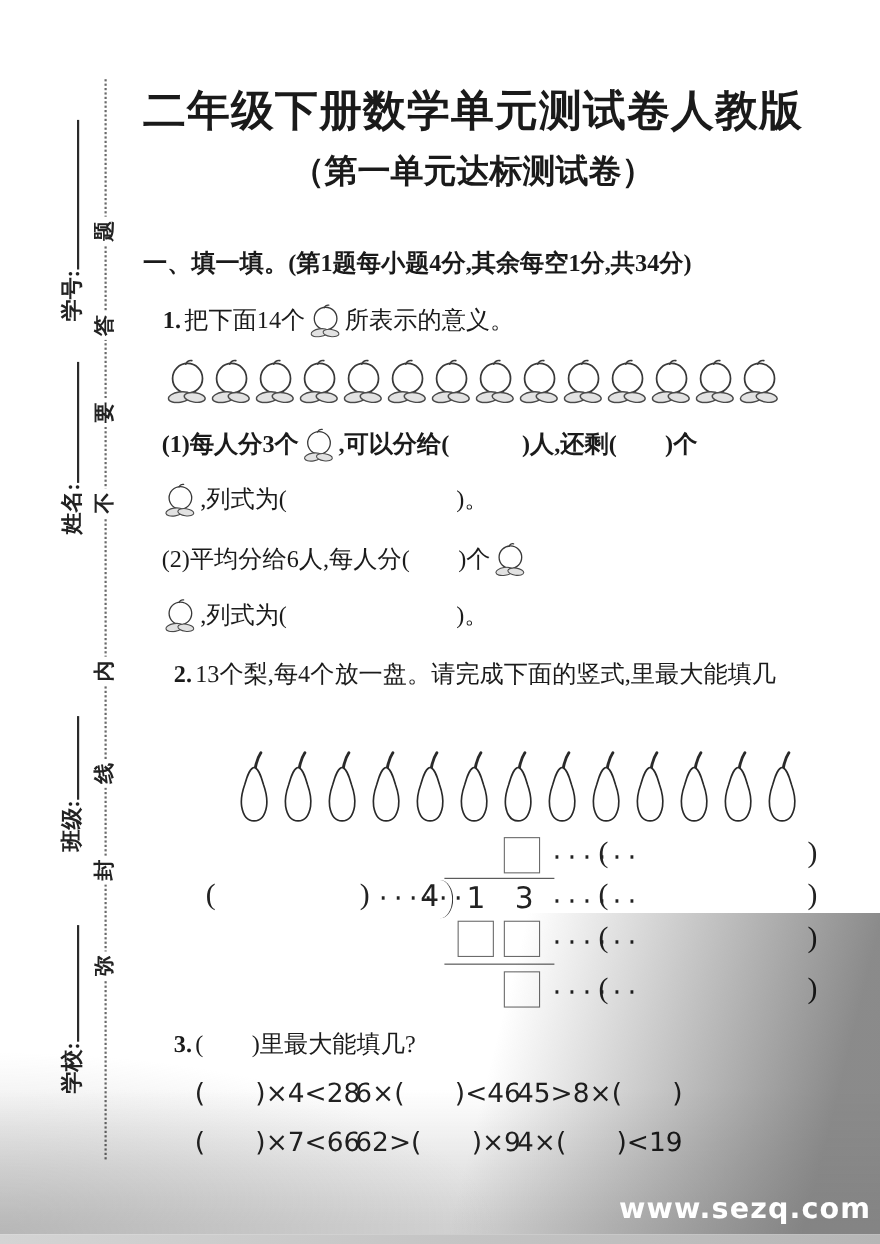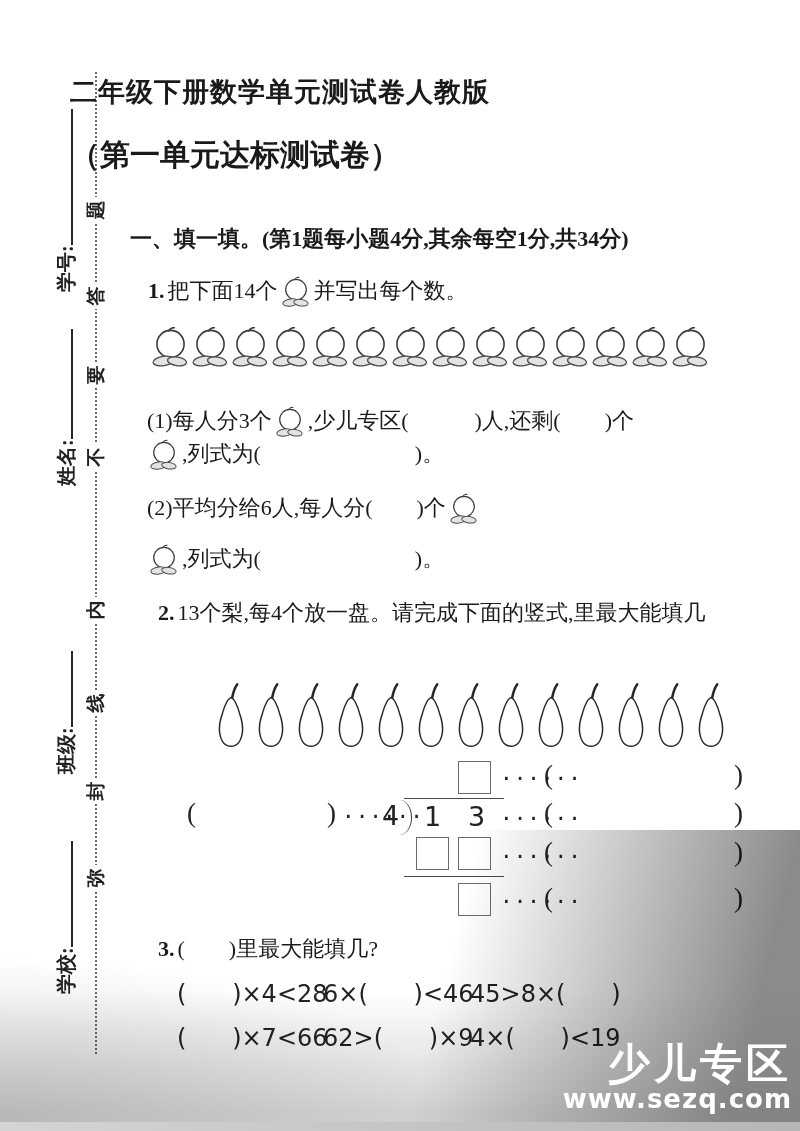--- a/index.html
+++ b/index.html
@@ -25,29 +25,29 @@
     white-space:nowrap; font-size:20px; font-weight:700; color:#222;
     height:28px; line-height:28px; left:52px;
   }
   .v-field .blank { display:inline-block; border-bottom:2px solid #2a2a2a; height:20px; vertical-align:baseline; }
   .vf1 { top:292px; } .vf1 .blank { width:136px; }
   .vf2 { top:486px; } .vf2 .blank { width:110px; }
   .vf3 { top:774px; } .vf3 .blank { width:76px; }
   .vf4 { top:994px; } .vf4 .blank { width:106px; }
 
   
-  .title    { position:absolute; left:70px; width:720px; top:74px;  font-size:27px; font-weight:700; letter-spacing:1px; }
-  .subtitle { position:absolute; left:70px; width:720px; top:135px; font-size:30px; font-weight:700; }
+  .title    { position:absolute; left:70px; width:720px; top:74px;  text-align:center; font-size:39px; font-weight:700; letter-spacing:1px; }
+  .subtitle { position:absolute; left:70px; width:720px; top:135px; text-align:center; font-size:30px; font-weight:700; }
   .sec-header { position:absolute; left:130px; top:224px; font-size:22px; font-weight:700; white-space:pre; }
 
   
   .line { position:absolute; font-size:22px; white-space:pre; display:flex; align-items:center; color:#1b1b1b; }
   .qnum { font-weight:700; padding-right:3px; }
   .q1   { left:148px; top:271px; height:40px; }
-  .q1s1l1 { left:147px; top:404px; height:34px; }
+  .q1s1l1 { left:147px; top:387px; height:34px;font-weight:bold; }
   .q1s1l2 { left:146px; top:434px; height:40px; }
   .q1s2l1 { left:147px; top:491px; height:34px; }
   .q1s2l2 { left:146px; top:539px; height:40px; }
   .q2l1 { left:158px; top:598px; }
   .q2l2 { left:178px; top:642px; }
   .q3p  { left:158px; top:934px; }
 
   .inline-fruit { display:inline-flex; margin:0 4px; }
   .inline-fruit svg { width:28px; height:31px; }
 
@@ -110,21 +110,21 @@
   <div class="title">二年级下册数学单元测试卷人教版</div>
   <div class="subtitle">（第一单元达标测试卷）</div>
   <div class="sec-header">一、填一填。(第1题每小题4分,其余每空1分,共34分)</div>
 
   <div class="line q1">
     <span class="qnum">1.</span><span>把下面14个</span><span class="inline-fruit"><svg viewBox="0 0 37 41" xmlns="http://www.w3.org/2000/svg">
     <circle cx="18.5" cy="18" r="13.6" fill="#ffffff" stroke="#3a3a3a" stroke-width="1.6"></circle>
     <path d="M16.8 5 Q18.6 1.2 22.4 1.8" fill="none" stroke="#3a3a3a" stroke-width="1.5" stroke-linecap="round"></path>
     <ellipse cx="11.5" cy="35" rx="10.5" ry="4.7" fill="#e2e2e2" stroke="#4a4a4a" stroke-width="1.3" transform="rotate(-9 11.5 35)"></ellipse>
     <ellipse cx="25" cy="35.3" rx="9.6" ry="4.3" fill="#e2e2e2" stroke="#4a4a4a" stroke-width="1.3" transform="rotate(8 25 35.3)"></ellipse>
-  </svg></span><span>并写出每个数。</span>
+  </svg></span><span>所表示的意义。</span>
   </div>
   <div class="peach-row">
       <svg viewBox="0 0 37 41" xmlns="http://www.w3.org/2000/svg">
     <circle cx="18.5" cy="18" r="13.6" fill="#ffffff" stroke="#3a3a3a" stroke-width="1.6"></circle>
     <path d="M16.8 5 Q18.6 1.2 22.4 1.8" fill="none" stroke="#3a3a3a" stroke-width="1.5" stroke-linecap="round"></path>
     <ellipse cx="11.5" cy="35" rx="10.5" ry="4.7" fill="#e2e2e2" stroke="#4a4a4a" stroke-width="1.3" transform="rotate(-9 11.5 35)"></ellipse>
     <ellipse cx="25" cy="35.3" rx="9.6" ry="4.3" fill="#e2e2e2" stroke="#4a4a4a" stroke-width="1.3" transform="rotate(8 25 35.3)"></ellipse>
   </svg>
       <svg viewBox="0 0 37 41" xmlns="http://www.w3.org/2000/svg">
     <circle cx="18.5" cy="18" r="13.6" fill="#ffffff" stroke="#3a3a3a" stroke-width="1.6"></circle>
@@ -205,21 +205,21 @@
     <ellipse cx="25" cy="35.3" rx="9.6" ry="4.3" fill="#e2e2e2" stroke="#4a4a4a" stroke-width="1.3" transform="rotate(8 25 35.3)"></ellipse>
   </svg>
     </div>
 
   <div class="line q1s1l1">
     <span>(1)每人分3个</span><span class="inline-fruit"><svg viewBox="0 0 37 41" xmlns="http://www.w3.org/2000/svg">
     <circle cx="18.5" cy="18" r="13.6" fill="#ffffff" stroke="#3a3a3a" stroke-width="1.6"></circle>
     <path d="M16.8 5 Q18.6 1.2 22.4 1.8" fill="none" stroke="#3a3a3a" stroke-width="1.5" stroke-linecap="round"></path>
     <ellipse cx="11.5" cy="35" rx="10.5" ry="4.7" fill="#e2e2e2" stroke="#4a4a4a" stroke-width="1.3" transform="rotate(-9 11.5 35)"></ellipse>
     <ellipse cx="25" cy="35.3" rx="9.6" ry="4.3" fill="#e2e2e2" stroke="#4a4a4a" stroke-width="1.3" transform="rotate(8 25 35.3)"></ellipse>
-  </svg></span><span>,少儿专区(　　　)人,还剩(　　)个</span>
+  </svg></span><span>,可以分给(　　　)人,还剩(　　)个</span>
   </div>
   <div class="line q1s1l2">
     <span class="inline-fruit"><svg viewBox="0 0 37 41" xmlns="http://www.w3.org/2000/svg">
     <circle cx="18.5" cy="18" r="13.6" fill="#ffffff" stroke="#3a3a3a" stroke-width="1.6"></circle>
     <path d="M16.8 5 Q18.6 1.2 22.4 1.8" fill="none" stroke="#3a3a3a" stroke-width="1.5" stroke-linecap="round"></path>
     <ellipse cx="11.5" cy="35" rx="10.5" ry="4.7" fill="#e2e2e2" stroke="#4a4a4a" stroke-width="1.3" transform="rotate(-9 11.5 35)"></ellipse>
     <ellipse cx="25" cy="35.3" rx="9.6" ry="4.3" fill="#e2e2e2" stroke="#4a4a4a" stroke-width="1.3" transform="rotate(8 25 35.3)"></ellipse>
   </svg></span><span>,列式为(　　　　　　　)。</span>
   </div>
   <div class="line q1s2l1">
@@ -334,16 +334,15 @@
     <span class="qnum">3.</span><span>(　　)里最大能填几?</span>
   </div>
   <span class="expr e11">(      )×4&lt;28</span>
   <span class="expr e12">6×(      )&lt;46</span>
   <span class="expr e13">45&gt;8×(      )</span>
   <span class="expr e21">(      )×7&lt;66</span>
   <span class="expr e22">62&gt;(      )×9</span>
   <span class="expr e23">4×(      )&lt;19</span>
 
   <div class="shade"></div>
-  <div class="wm wm-brand">少儿专区</div>
   <div class="wm wm-url">www.sezq.com</div>
   <div class="bottom-strip"></div>
 </div>
 
 </body></html>

